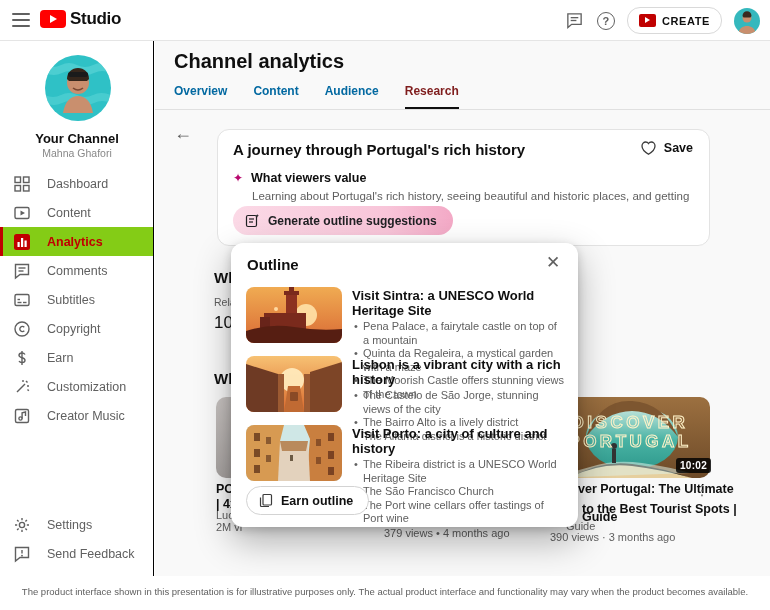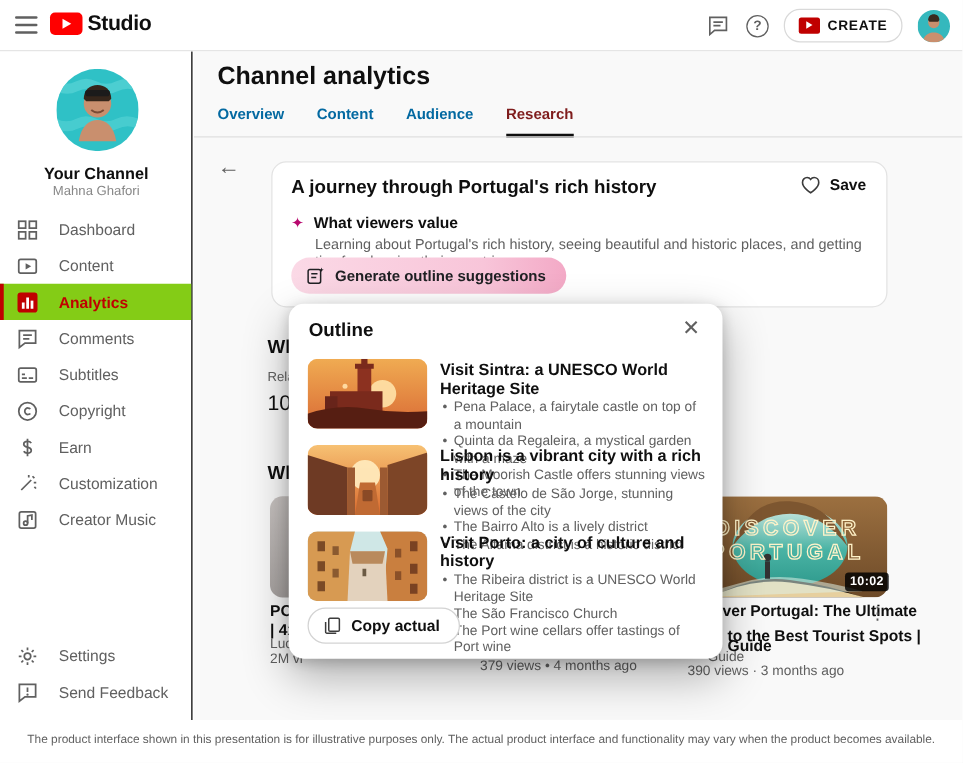--- a/index.html
+++ b/index.html
@@ -446,21 +446,21 @@
             <li>The Port wine cellars offer tastings of Port wine</li>
           </ul>
         </div>
       </div>
 
       <button class="copy-btn">
         <svg width="14" height="15" viewBox="0 0 14 15">
             <rect x="4" y="1.5" width="8.5" height="10.5" rx="1" fill="none" stroke="#3c3c3c" stroke-width="1.2"></rect>
             <path d="M10 13.5H2.5a1 1 0 0 1-1-1V4.5" fill="none" stroke="#3c3c3c" stroke-width="1.2"></path>
           </svg>
-        <span class="copy-label">Copy actual</span>
+        <span class="copy-label">Earn outline</span>
       </button>
     </div>
   </div>
 
   <div class="footer">
     <div class="disclaimer">The product interface shown in this presentation is for illustrative purposes only. The actual product interface and functionality may vary when the product becomes available.</div>
   </div>
 
 </div>
 

